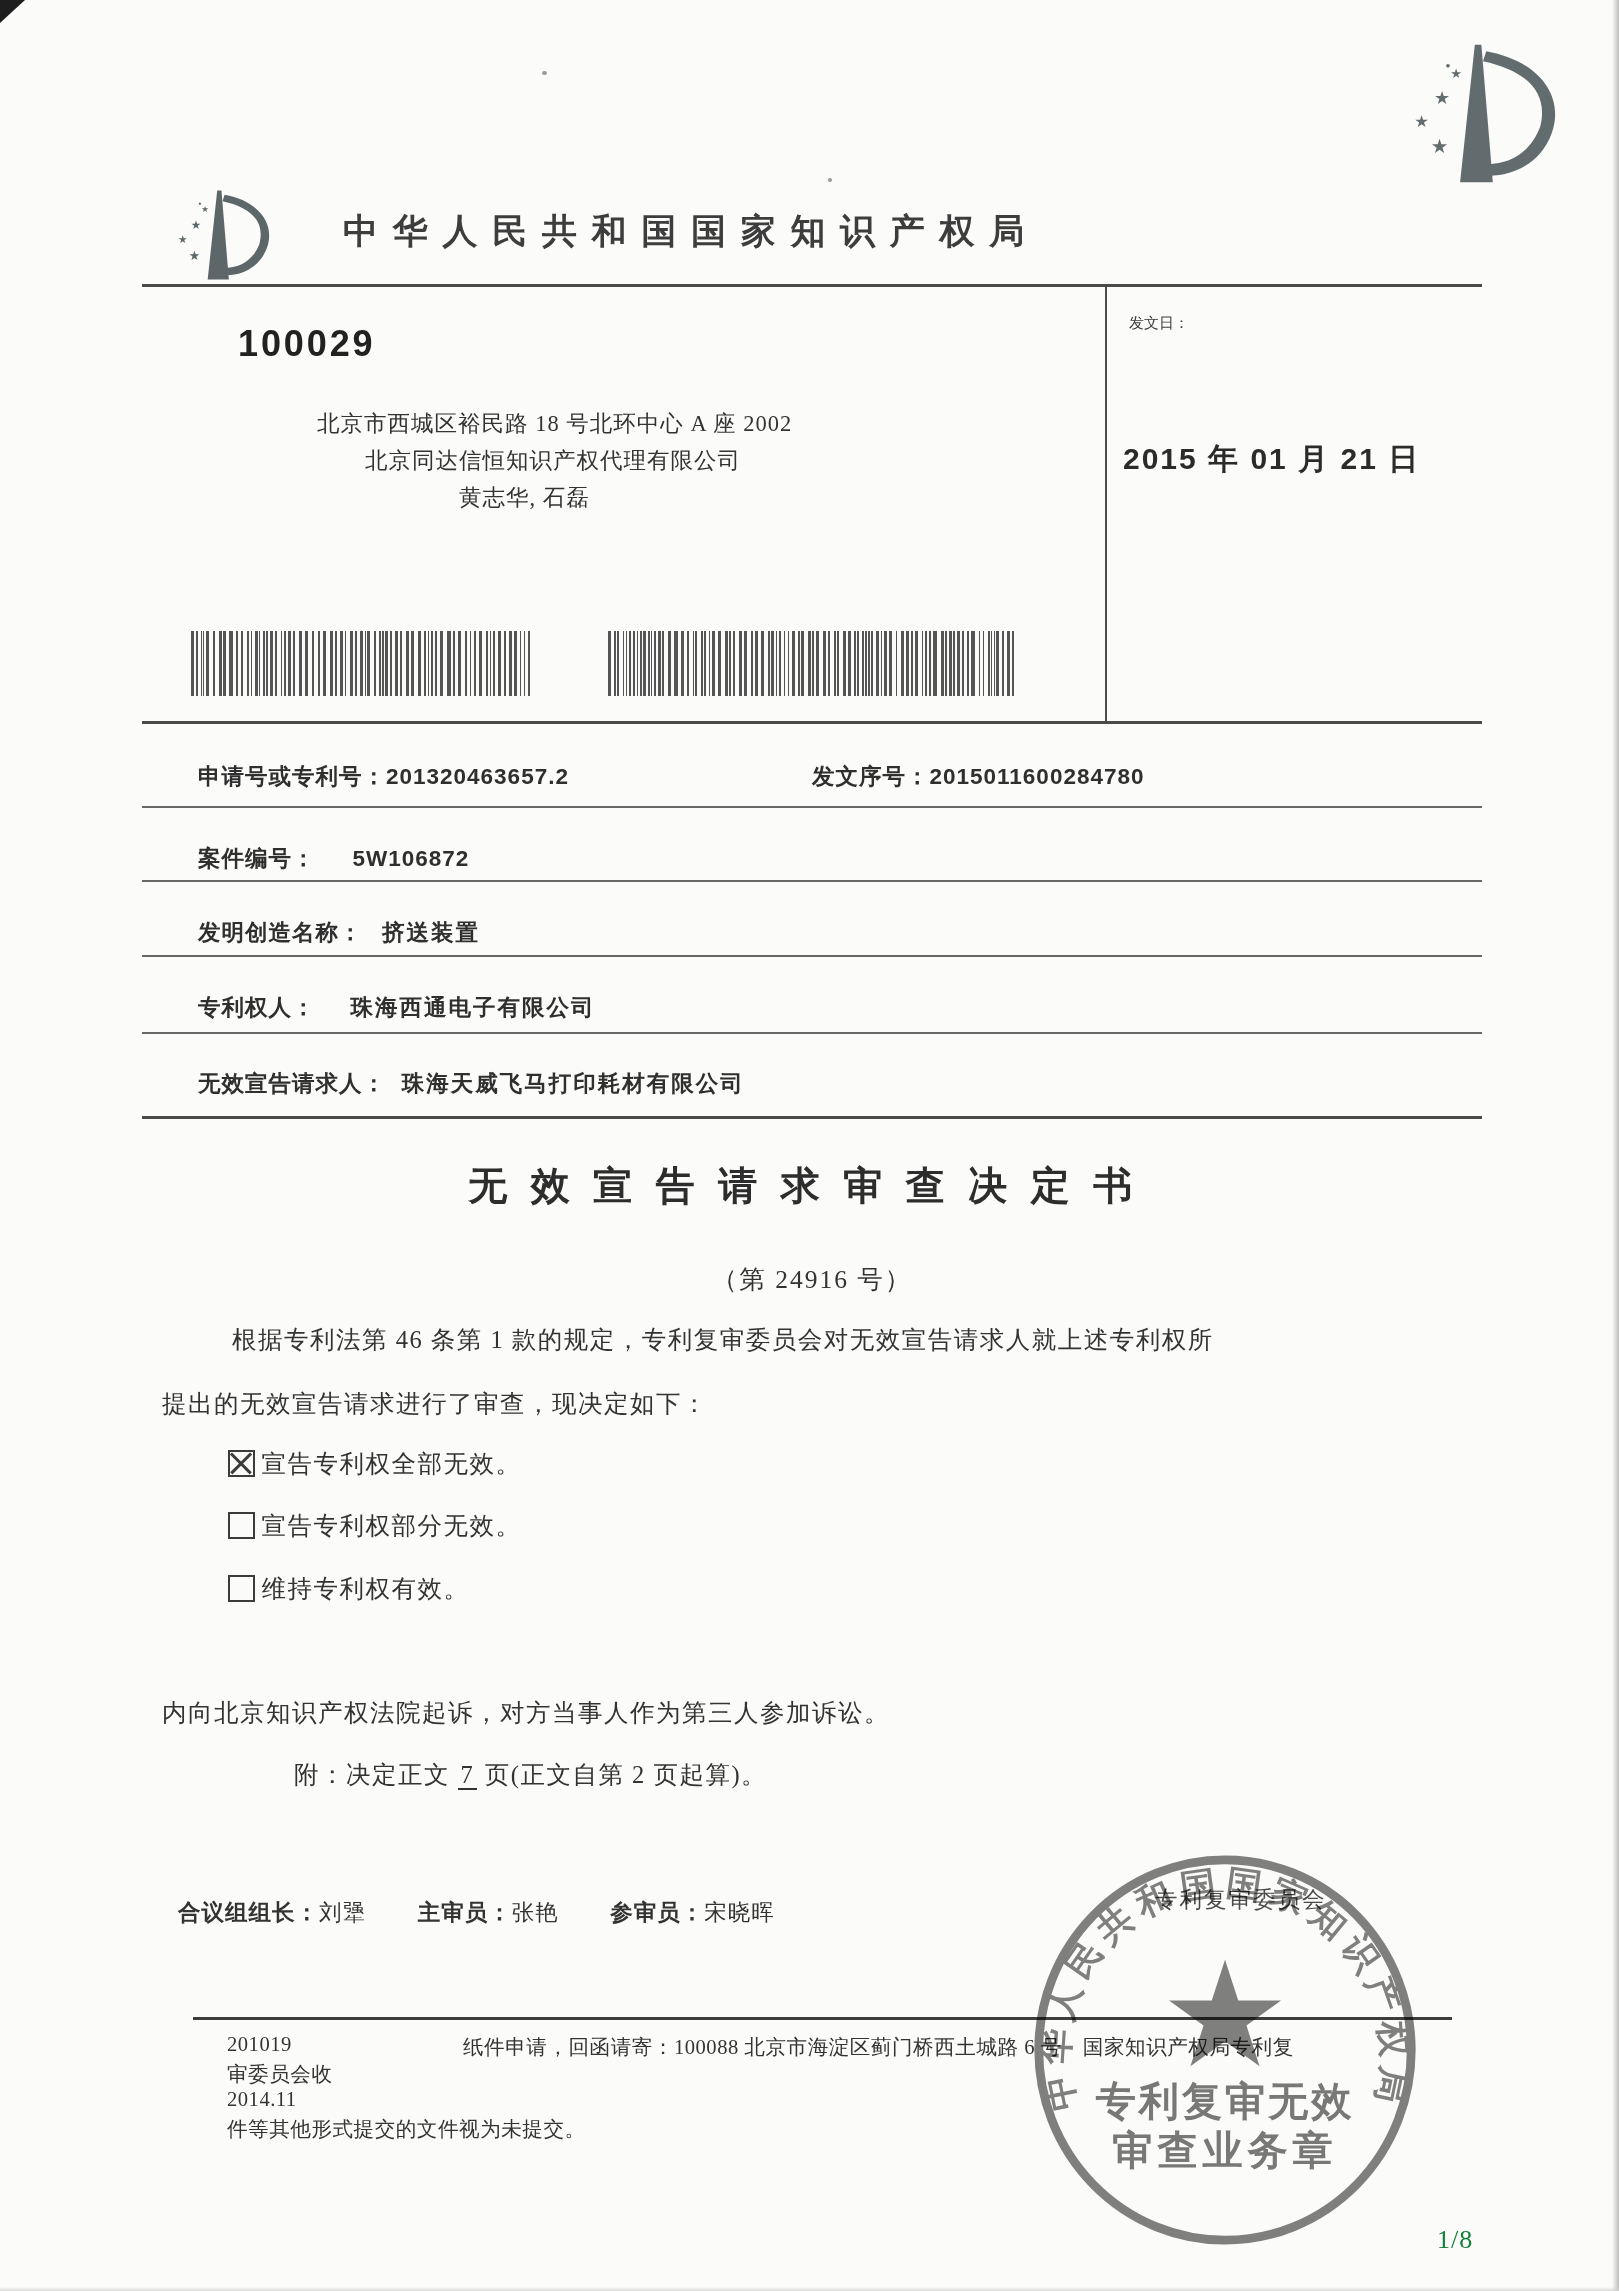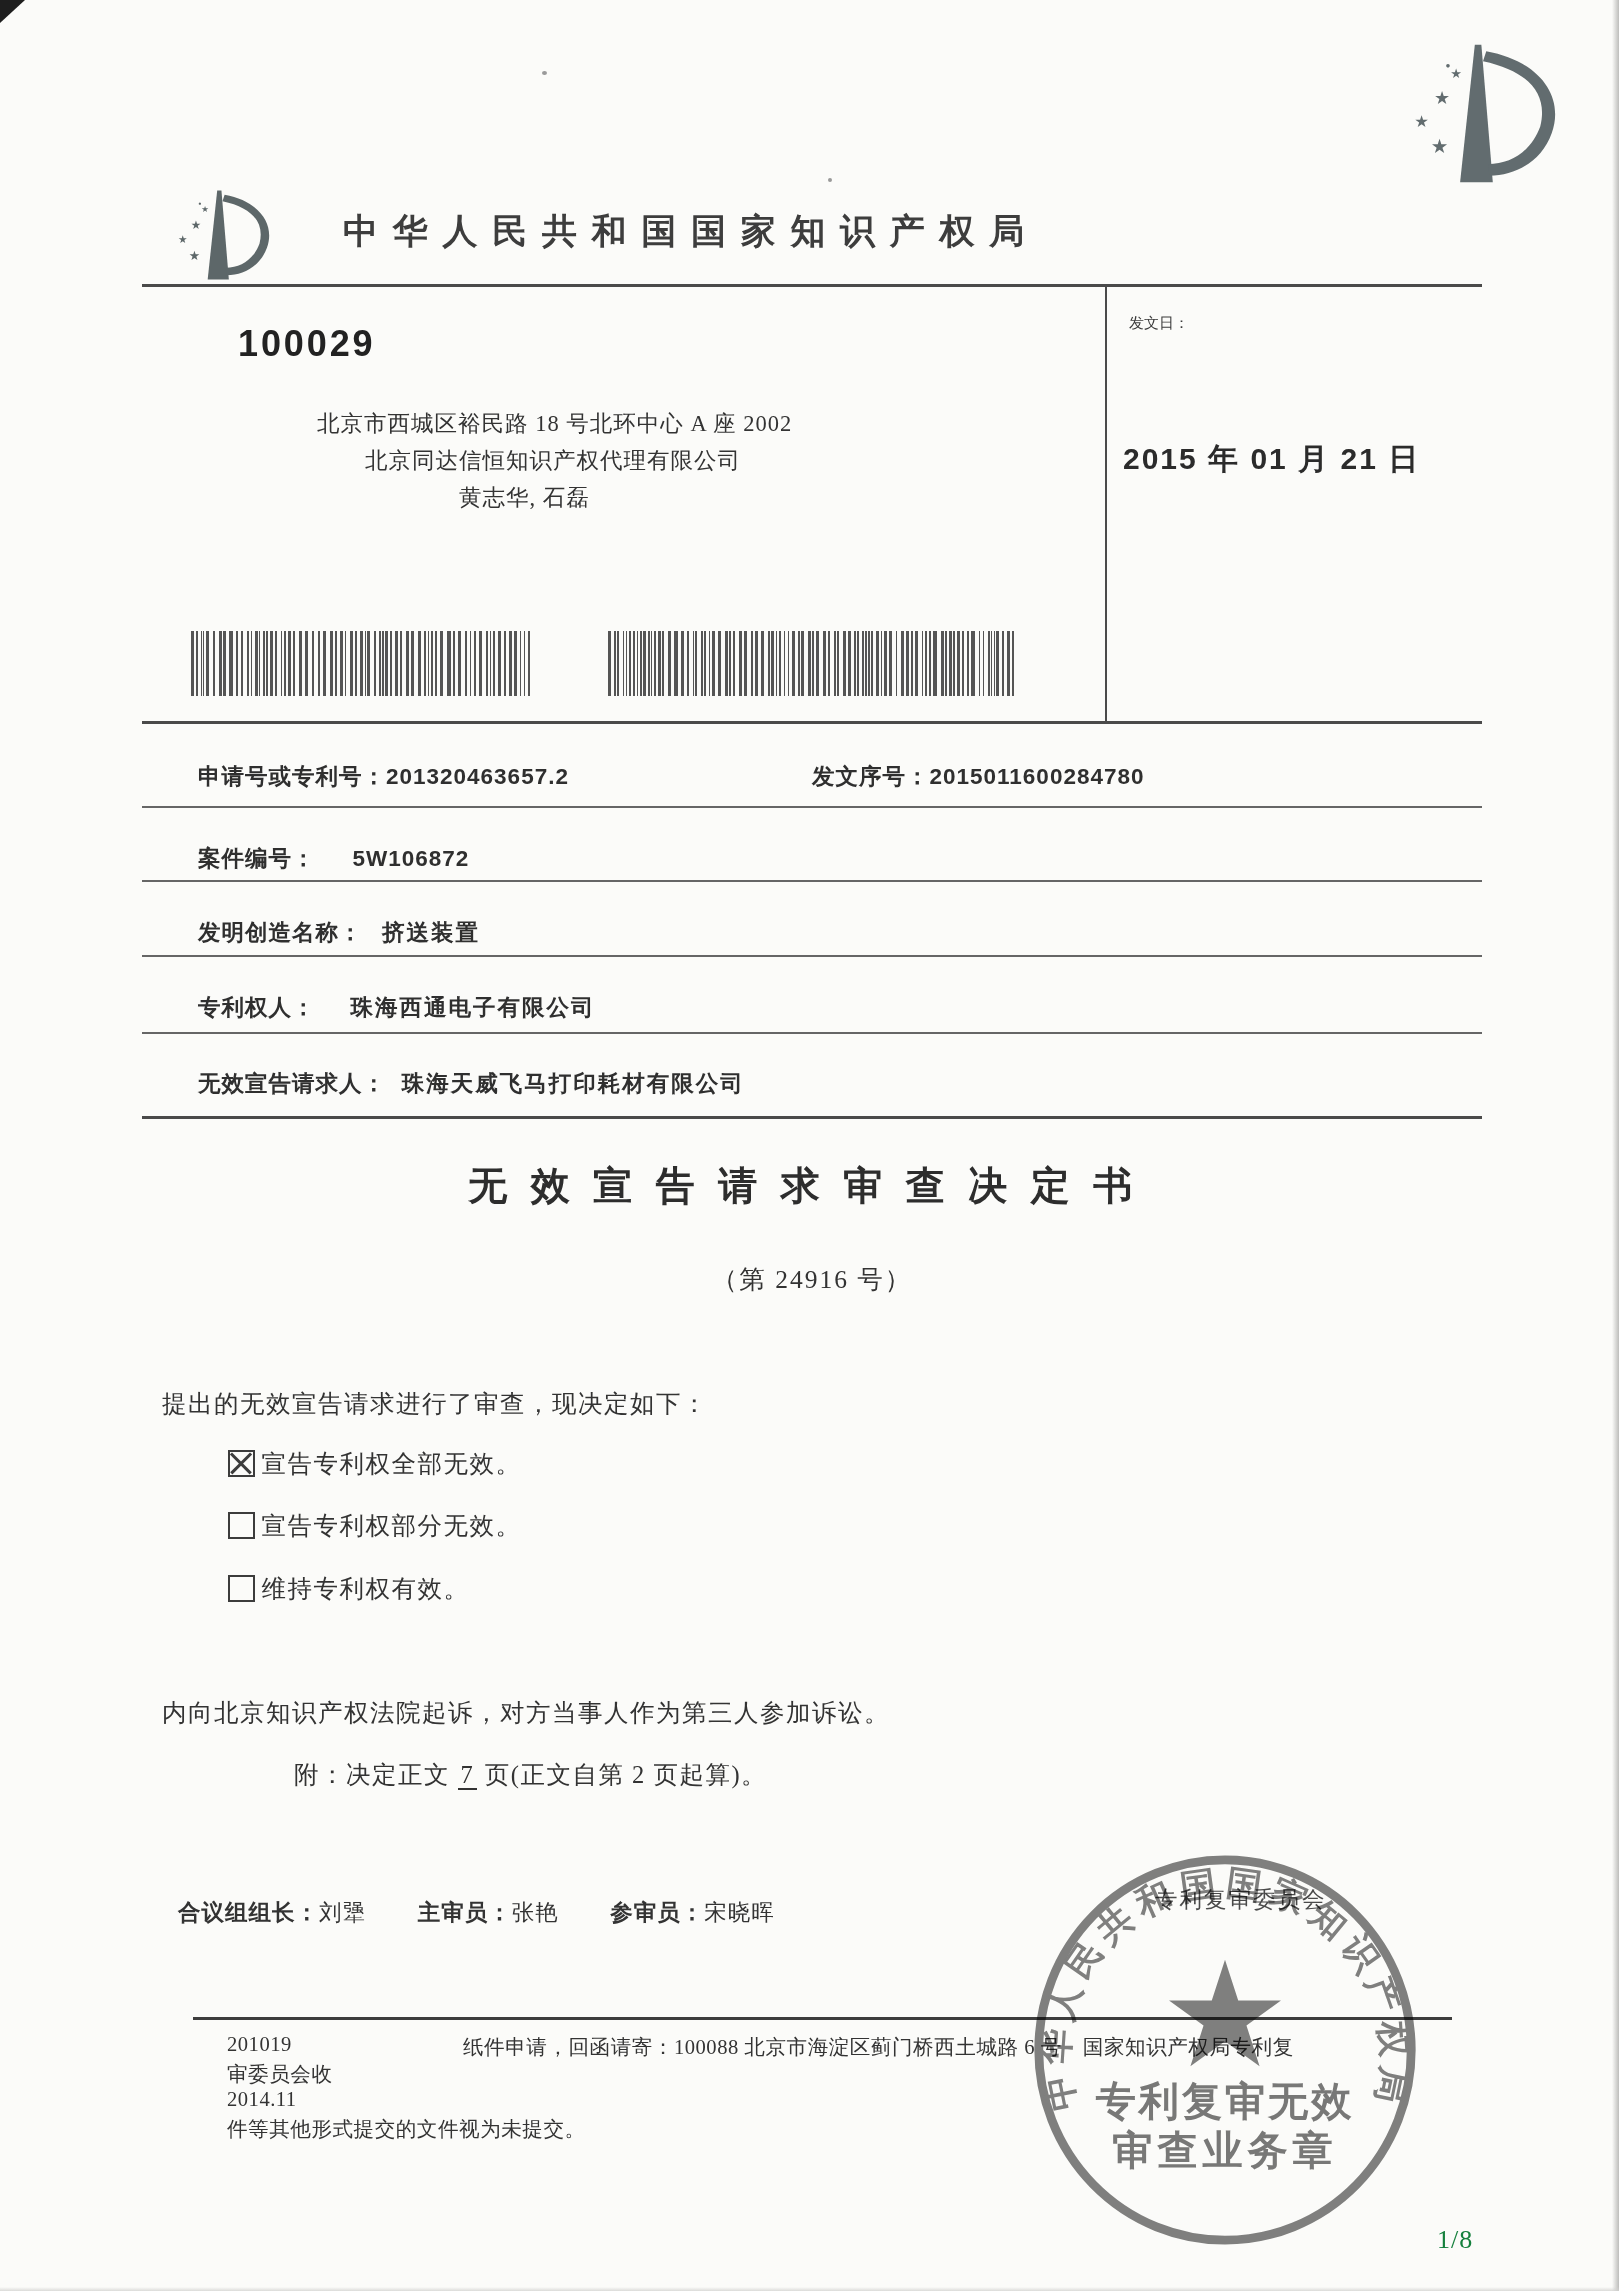--- a/index.html
+++ b/index.html
@@ -317,20 +317,21 @@
   <div class="line" style="left:142px;top:1032px;width:1340px;height:2px;background:#666;"></div>
 
   <div class="frow" style="left:162px;top:1068px;">
     <span class="lbl">无效宣告请求人：</span><span class="val" style="margin-left:15.7px;">珠海天威飞马打印耗材有限公司</span>
   </div>
   <div class="line" style="left:142px;top:1116px;width:1340px;height:2.9px;"></div>
 
   <div class="abs dtitle">无效宣告请求审查决定书</div>
   <div class="abs dnumber">（第 24916 号）</div>
 
+  <div class="bline" style="left:232px;top:1323px;">根据专利法第 46 条第 1 款的规定，专利复审委员会对无效宣告请求人就上述专利权所</div>
   <div class="bline" style="left:162px;top:1387px;">提出的无效宣告请求进行了审查，现决定如下：</div>
 
   <div class="bline" style="left:228px;top:1447px;">
     <span class="box checked"></span><span>宣告专利权全部无效。</span>
   </div>
   <div class="bline" style="left:228px;top:1509px;">
     <span class="box"></span><span>宣告专利权部分无效。</span>
   </div>
   <div class="bline" style="left:228px;top:1572px;">
     <span class="box"></span><span>维持专利权有效。</span>

